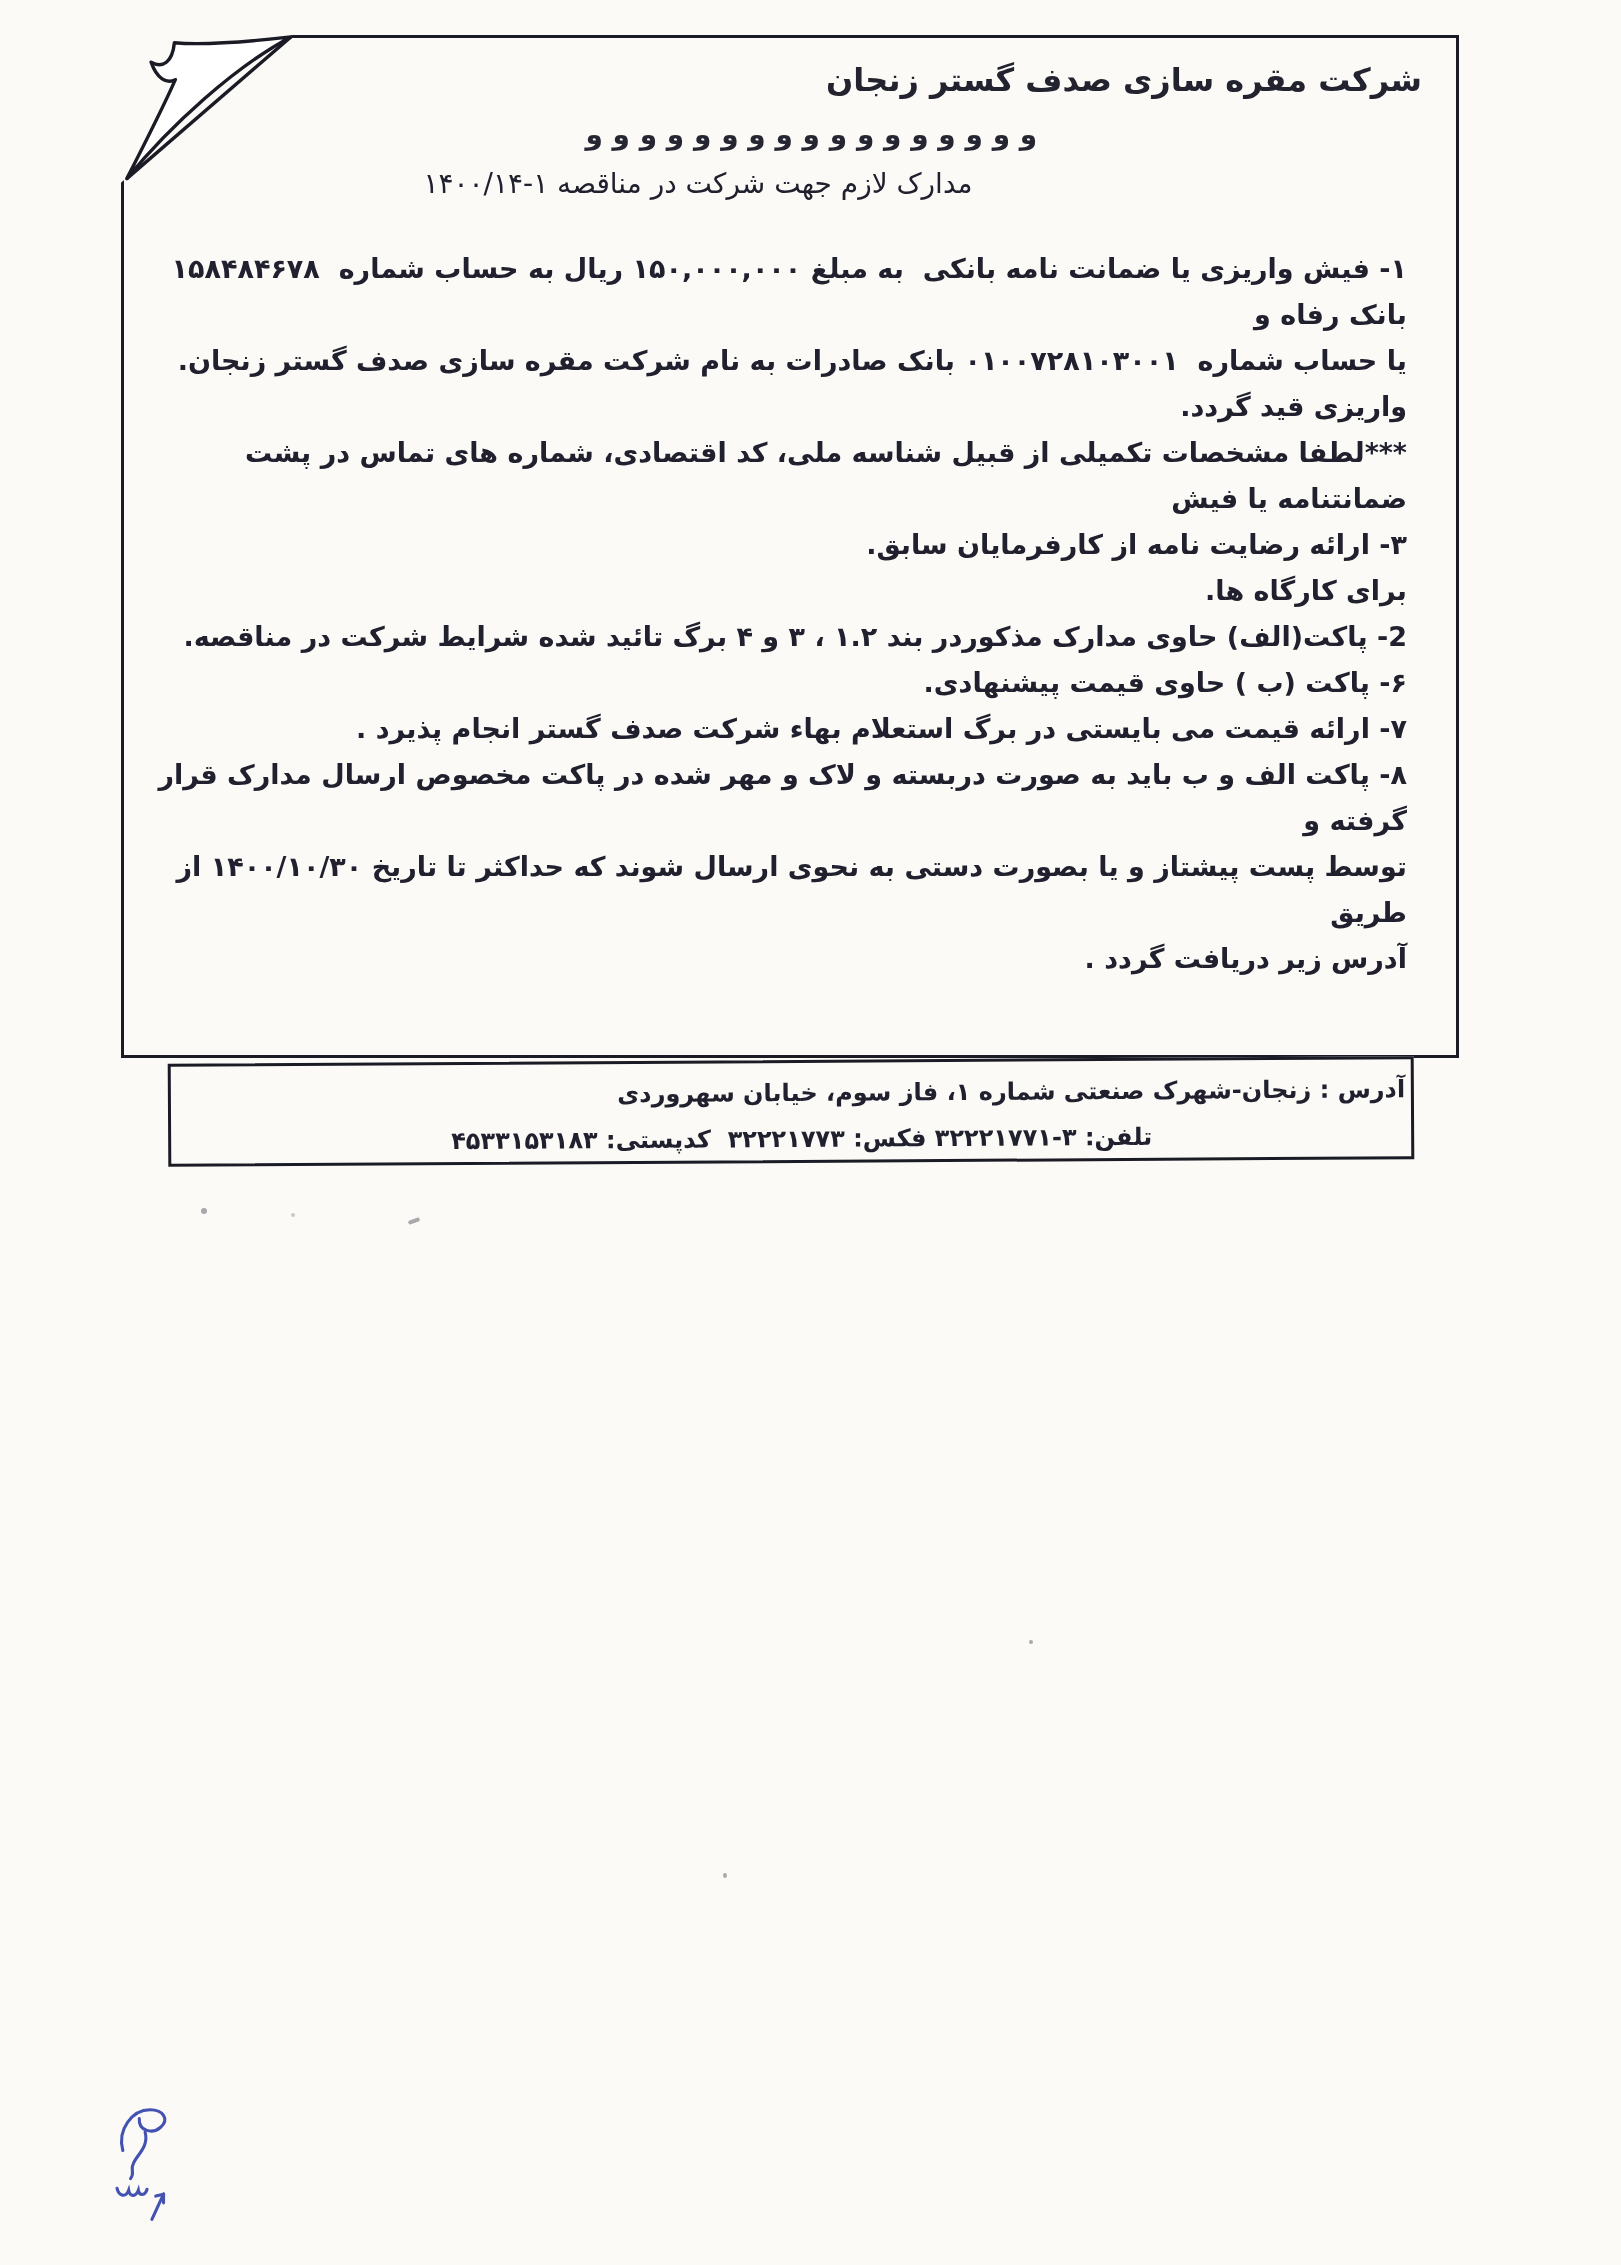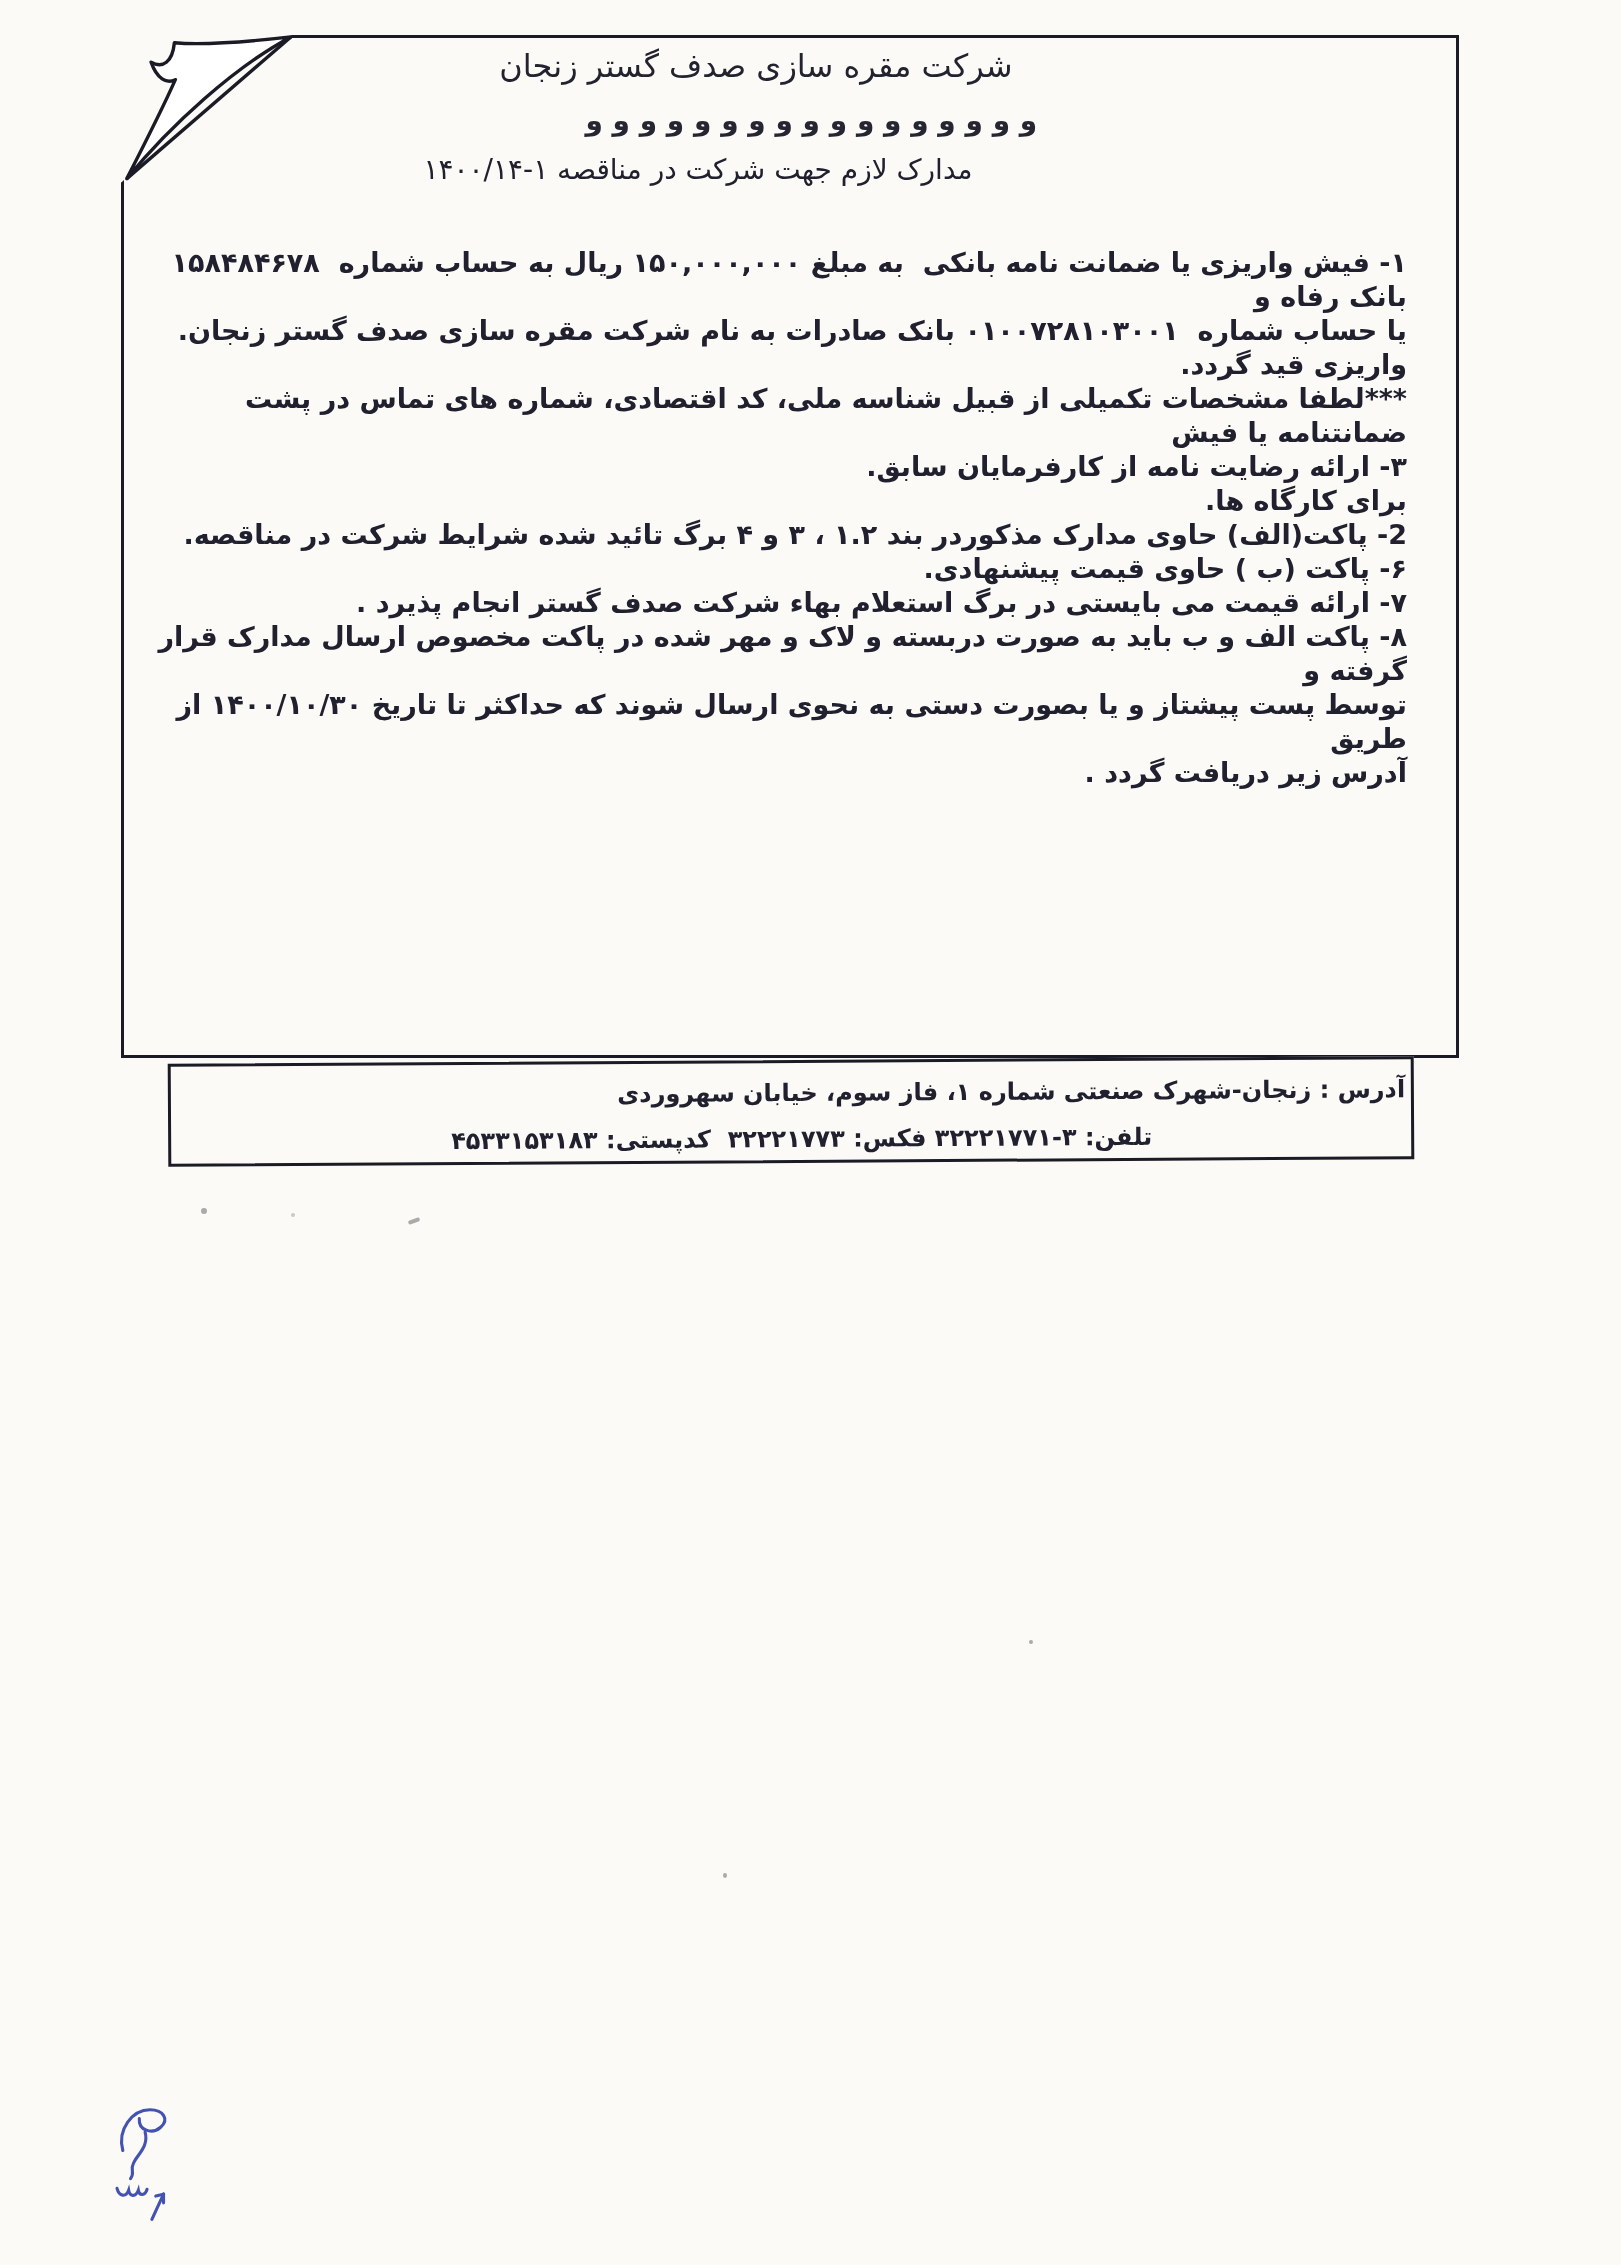--- a/index.html
+++ b/index.html
@@ -12,38 +12,38 @@
   .page{position:absolute;inset:0;}
   
   .main-box{
     position:absolute;left:121px;top:35px;width:1338px;height:1023px;
     border:3.9px solid #1b1b26;box-sizing:border-box;
     direction:rtl;background:#fbfaf6;
   }
   .fold{position:absolute;left:-3.9px;top:-3.9px;pointer-events:none;}
   .title{
     position:relative;left:-34px; 
-    margin-top:9px;text-align:center;
-    font-size:32px;font-weight:400;letter-spacing:1px;
+    margin-top:23px;text-align:right;
+    font-size:32px;font-weight:700;letter-spacing:1px;
     color:#23232f;
   }
   .ornaments{
     position:relative;left:21.3px;
     margin-top:19.4px;text-align:center;
     font-size:28px;font-weight:700;letter-spacing:6.8px;
     color:#262633;white-space:pre;
   }
   .heading{
     position:relative;left:-92px;
     margin-top:15.5px;text-align:center;
     font-size:28px;font-weight:400;
   }
   .body-text{
     position:absolute;top:208px;right:49px;left:17.5px;
-    font-size:27px;font-weight:700;line-height:34px;
+    font-size:27px;font-weight:700;line-height:46px;
   }
   .body-line{
     text-align:right;direction:rtl;white-space:pre-wrap;
     letter-spacing:0.2px;
   }
   
   .address-box{
     position:absolute;left:168px;top:1060px;width:1246px;height:103px;
     border:3.9px solid #1b1b26;box-sizing:border-box;
     direction:rtl;background:#fbfaf6;

